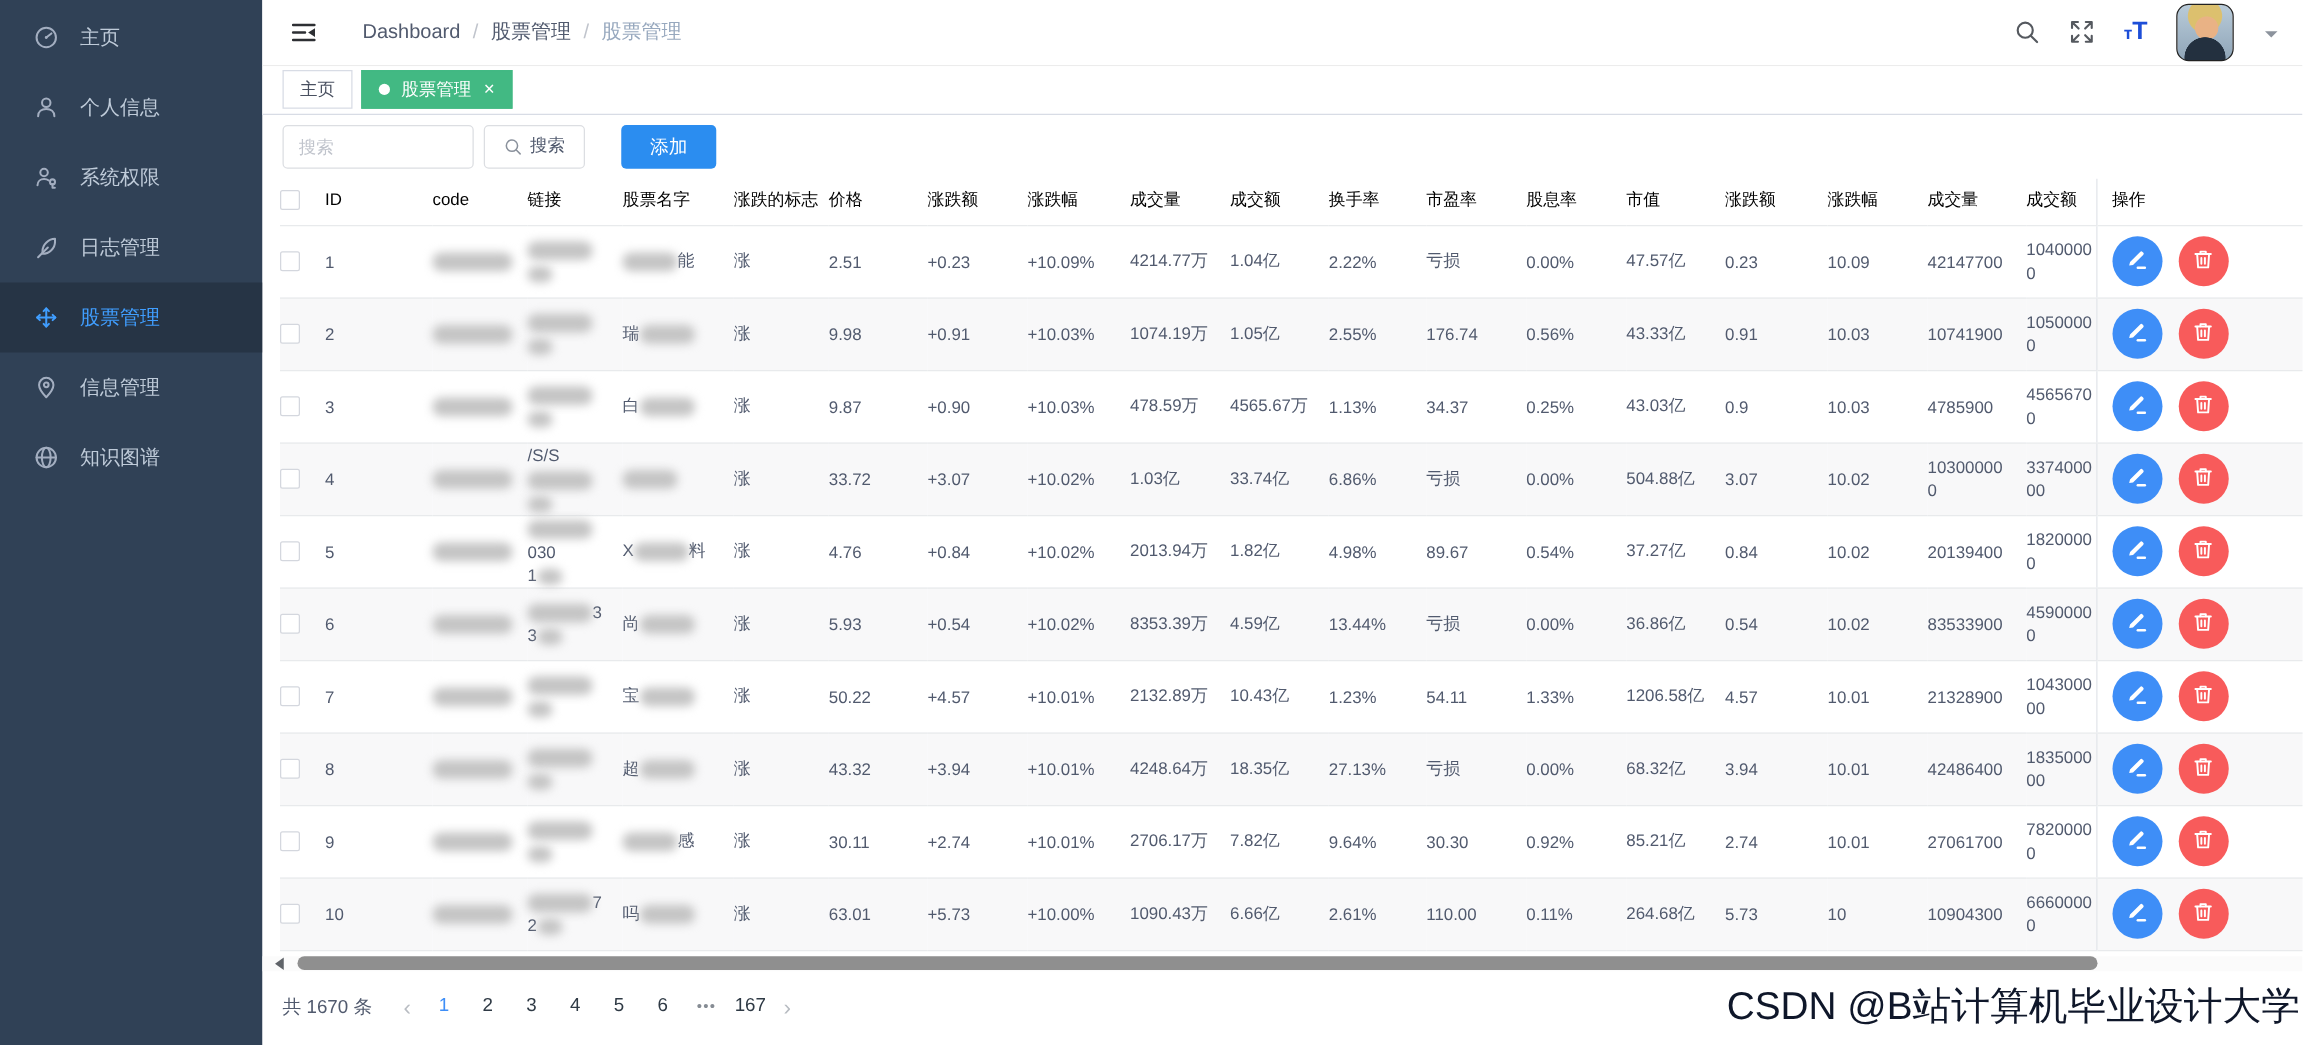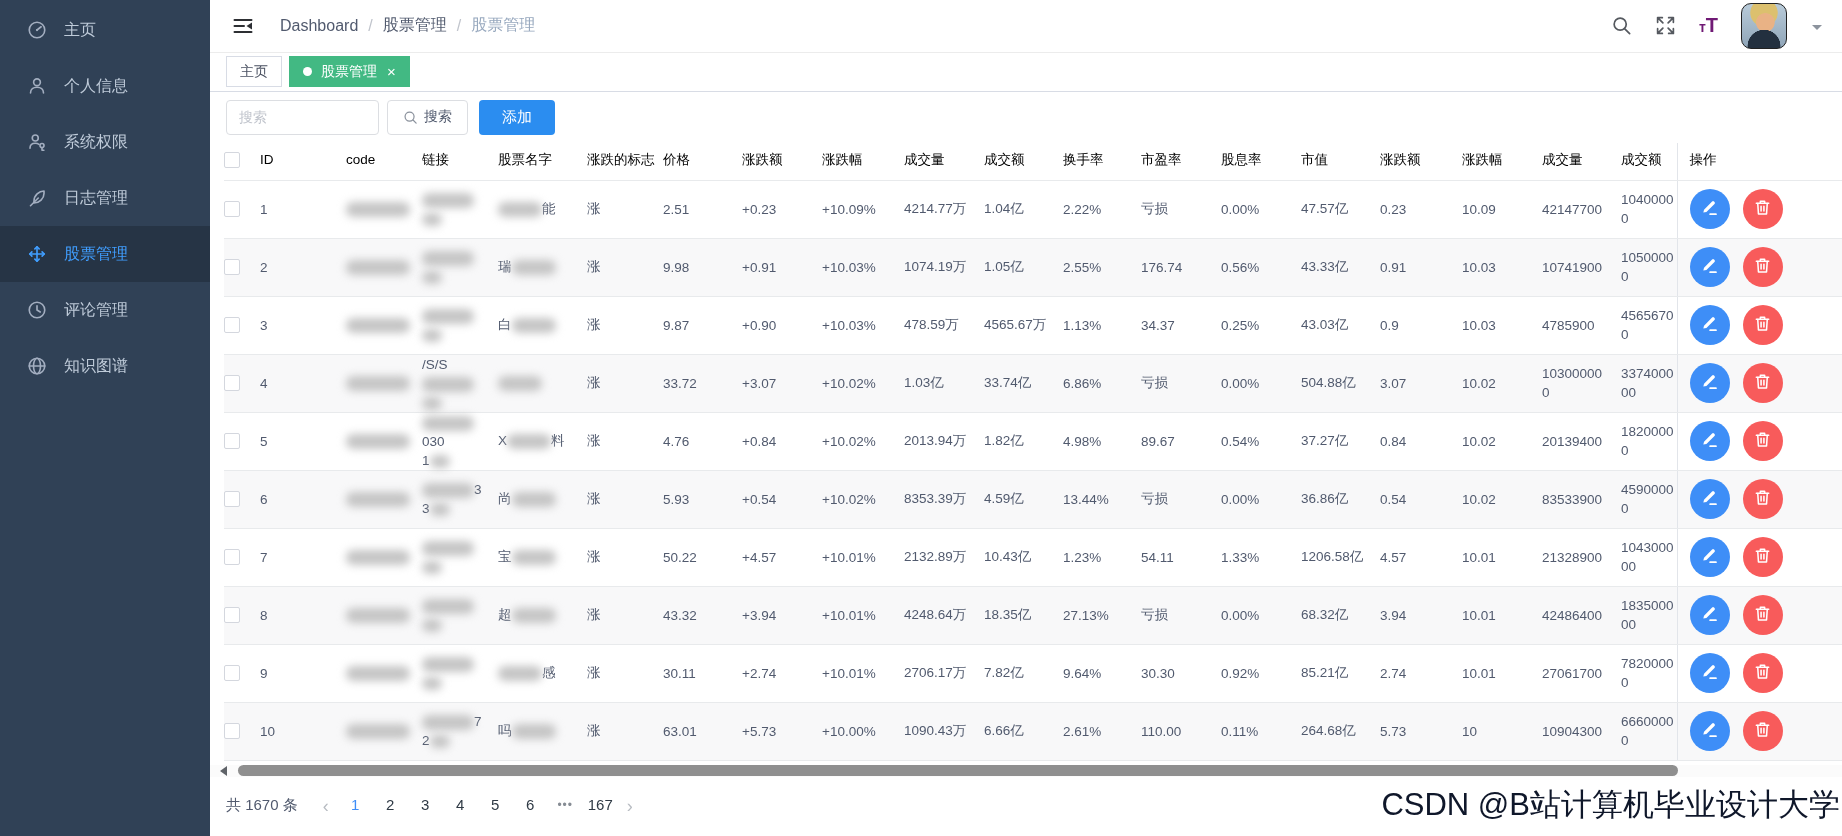--- a/index.html
+++ b/index.html
@@ -16,27 +16,27 @@
   .side-item.active .s-icon { color:#409eff; }
   svg { width:100%; height:100%; fill:none; stroke:currentColor; stroke-width:1.3;
         stroke-linecap:round; stroke-linejoin:round; }
 
   
   .main { flex:1; min-width:0; display:flex; flex-direction:column; background:#fff; position:relative; }
 
   .topbar { height:60px; display:flex; align-items:center; padding:0 20px 0 22px;
             border-bottom:1px solid #ececec; background:#fff; }
   .hamburger { width:22px; height:20px; color:#2d2f33; cursor:pointer; }
-  .breadcrumb { margin-left:26px; font-size:16px; color:#515a6e; display:flex; align-items:center; }
+  .breadcrumb { margin-left:36px; font-size:16px; color:#515a6e; display:flex; align-items:center; }
   .bc-sep { color:#c0c4cc; margin:0 10px; }
   .bc-item { cursor:pointer; }
   .bc-item.muted { color:#97a8be; cursor:default; }
   .top-actions { margin-left:auto; display:flex; align-items:center; gap:23px; }
   .t-icon { width:21px; height:21px; color:#55595f; cursor:pointer; display:inline-flex; }
-  .fontsize-ico { color:#701a75; font-size:14px; font-weight:700; cursor:pointer; letter-spacing:0; }
+  .fontsize-ico { color:#1d4ed8; font-size:14px; font-weight:700; cursor:pointer; letter-spacing:0; }
   .fontsize-ico .big { font-size:20px; }
   .avatar { width:46px; height:46px; border-radius:10px; cursor:pointer; border:1px solid #222;
             background:
               radial-gradient(circle at 50% 96%, #23303f 0 34%, transparent 35%),
               radial-gradient(circle at 53% 42%, #e9b285 0 26%, transparent 28%),
               radial-gradient(circle at 50% 20%, #dcc06e 0 32%, transparent 34%),
               linear-gradient(#b9cbd9, #8fa5b8); }
   .caret { width:0; height:0; border:5px solid transparent; border-top-color:#8c939d;
            margin:8px 0 0 2px; cursor:pointer; }
 
@@ -51,21 +51,21 @@
 
   
   .toolbar { display:flex; align-items:center; padding:8px 16px 8px; }
   .search-input { width:153px; height:35px; border:1px solid #dcdee2; border-radius:4px;
                   padding:0 12px; font-size:14px; color:#515a6e; outline:none; }
   .search-input::placeholder { color:#c0c4cc; }
   .search-btn { height:35px; margin-left:8px; padding:0 15px; border:1px solid #dcdee2;
                 border-radius:4px; background:#fff; color:#515a6e; font-size:14px;
                 display:inline-flex; align-items:center; gap:6px; cursor:pointer; }
   .search-btn .t-icon { width:15px; height:15px; color:#8a919c; }
-  .add-btn { height:35px; margin-left:11px; padding:0 23px; border:none; border-radius:4px;
+  .add-btn { height:35px; margin-left:29px; padding:0 23px; border:none; border-radius:4px;
              background:#2b8df0; color:#fff; font-size:15px; cursor:pointer; }
 
   
   .table-area { margin-left:14px; }
   table { border-collapse:collapse; table-layout:fixed; width:1619px; font-size:13.5px; }
   th { text-align:left; font-weight:400; color:#000000; padding:8px 2px 11px 0;
        border-bottom:1px solid #e8eaec; }
   td { height:58px; color:#515a6e; border-bottom:1px solid #e8eaec; padding:0 2px 0 0;
        vertical-align:middle; background:#fff; }
   tr.striped td { background:#f8f8f9; }
@@ -155,25 +155,25 @@
           <svg viewBox="0 0 16 16">
             <path d="M8 2.2 V13.8 M2.2 8 H13.8"></path>
             <path d="M6.3 3.9 L8 2.2 L9.7 3.9 M6.3 12.1 L8 13.8 L9.7 12.1 M3.9 6.3 L2.2 8 L3.9 9.7 M12.1 6.3 L13.8 8 L12.1 9.7"></path>
           </svg>
         </span>
         <span class="s-label">股票管理</span>
       </div>
       <div class="side-item">
         <span class="s-icon">
           <svg viewBox="0 0 16 16">
-            <circle cx="8" cy="8" r="6.2"></circle>
-            <path d="M8 4.6 V8 L10.6 9.6"></path>
-          </svg>
-        </span>
-        <span class="s-label">评论管理</span>
+            <path d="M8 1.8 A4.6 4.6 0 0 1 12.6 6.4 C12.6 9.5 8 14.2 8 14.2 C8 14.2 3.4 9.5 3.4 6.4 A4.6 4.6 0 0 1 8 1.8 Z"></path>
+            <circle cx="8" cy="6.3" r="1.5"></circle>
+          </svg>
+        </span>
+        <span class="s-label">信息管理</span>
       </div>
       <div class="side-item">
         <span class="s-icon">
           <svg viewBox="0 0 16 16">
             <circle cx="8" cy="8" r="6.2"></circle>
             <ellipse cx="8" cy="8" rx="2.8" ry="6.2"></ellipse>
             <path d="M1.8 8 H14.2"></path>
           </svg>
         </span>
         <span class="s-label">知识图谱</span>

